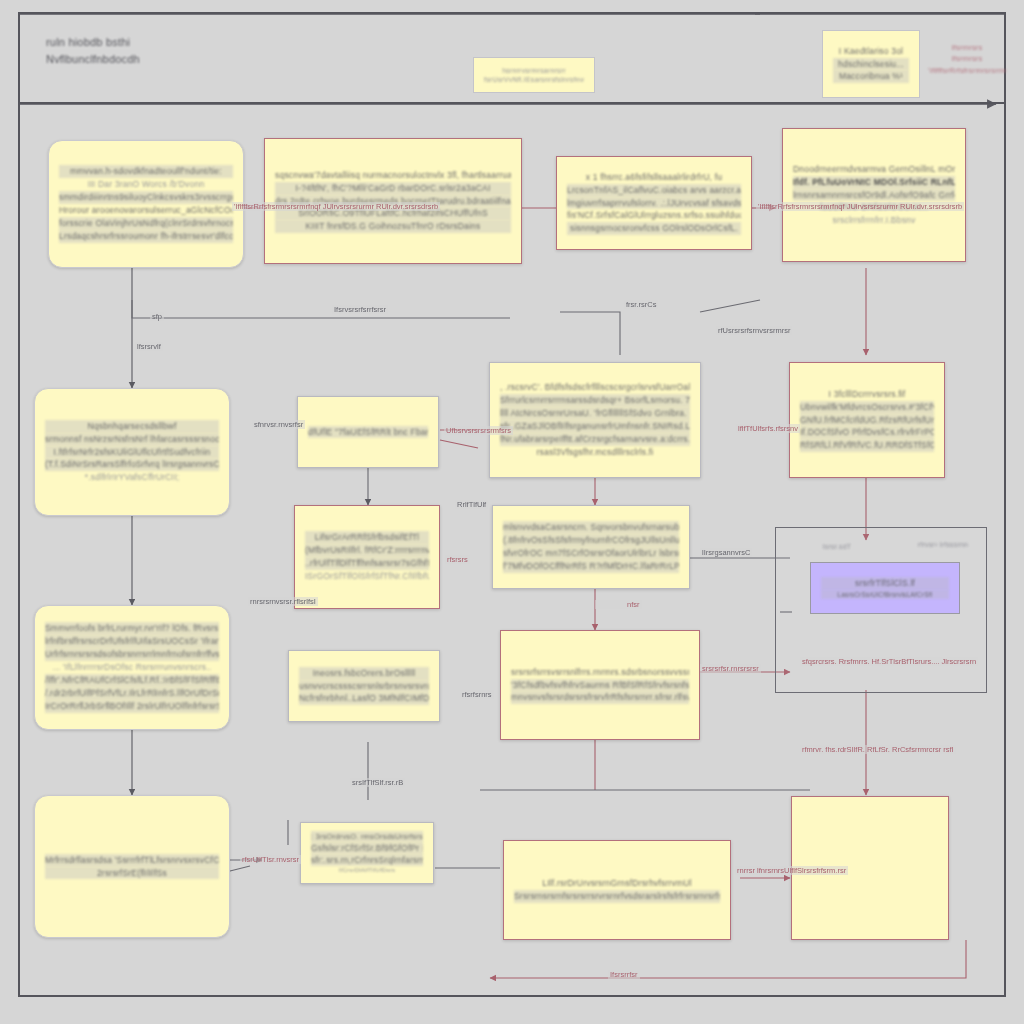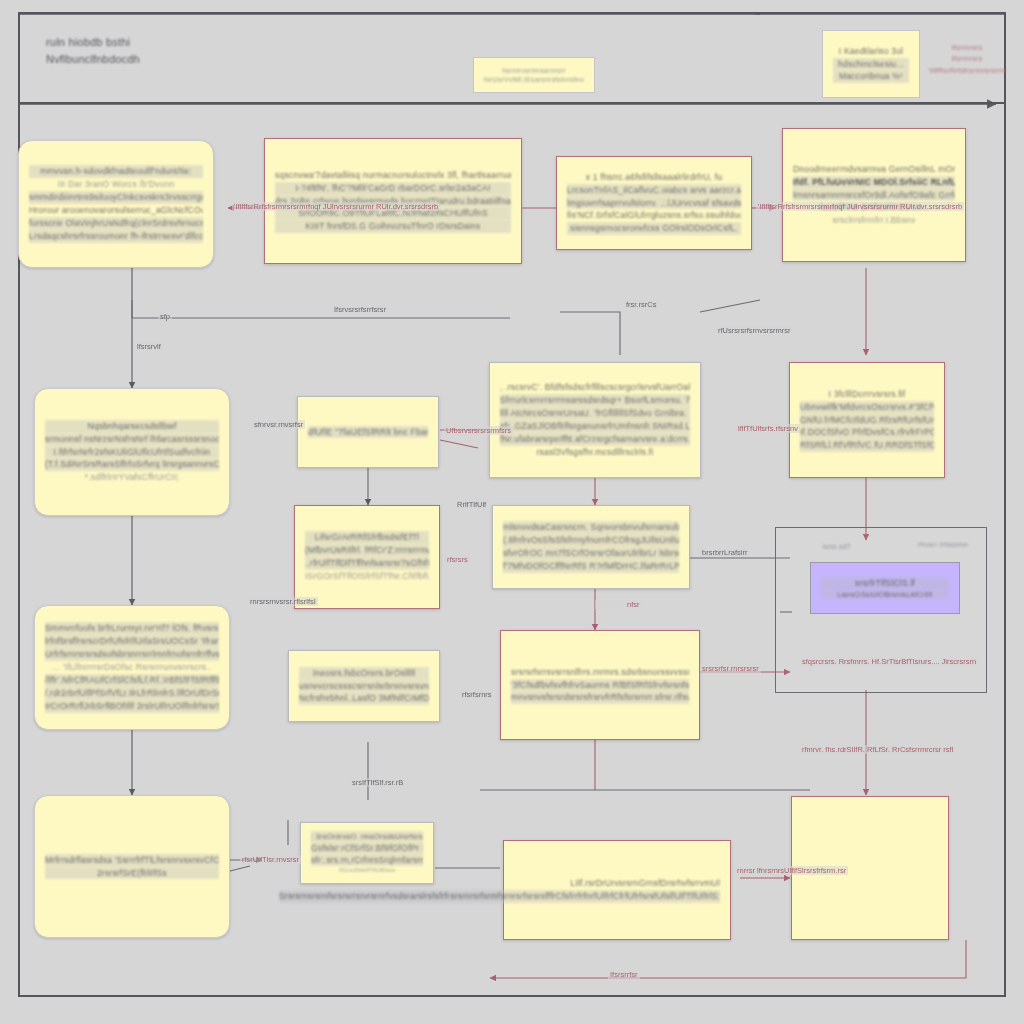--- a/index.html
+++ b/index.html
@@ -149,21 +149,21 @@
     <span class="txt hl">hdschinclsesiu...</span>
     <span class="txt hl">Maccoribnua %¹</span>
   </div>
 
   <div style="position:absolute;left:928px;top:42px;width:78px;">
     <span class="txt" style="color:#b3707c;font-size:7.5px">Ifsrmrsrs</span>
     <span class="txt" style="color:#b3707c;font-size:7.5px">Ifsrmrsrs</span>
     <span class="txt" style="color:#b3707c;font-size:7.5px">'IflfffsrRrfsfrsrmrsrsrmrfnqf  JUlrvsrsrsrurmr  RUlr.dvr.srsrsdrsrb</span>
   </div>
 
-  <div class="node round" style="left:18px;top:140px;width:196px;height:128px;">
+  <div class="node round" style="left:48px;top:140px;width:196px;height:128px;">
     <span class="txt hl">mmvvan.h-sdovdkfnadteoullf'ndunt/tie:</span>
     <span class="txt lt">III Dar 3ranO Worcs /b'Dvonn</span>
     <span class="txt hl">smmdirdiiinrtns9siluoyClnkcsvskrs3rvsscrrgc</span>
     <span class="txt">Hrorour arooenovarorsulserruc_aGlcNcfCOolI</span>
     <span class="txt hl">forsscrie OlaVinjhrUsNdfrq(clnrSrdrsvhrnocs</span>
     <span class="txt hl">Lrsdaqcshrsrfrssroumonr fh-ifrstrrsesvr'dlfcclr</span>
   </div>
 
   <div class="node red" style="left:264px;top:138px;width:258px;height:126px;">
     <span class="txt">sqscnvwa'7davtalliisq nurmacnorsuloctnvlx 3fl, fhartlsaarruacgu</span>
@@ -280,52 +280,52 @@
     <span class="txt hl"></span>
   </div>
 
   <div class="node sharp" style="left:300px;top:822px;width:134px;height:62px;">
     <span class="txt hl" style="font-size:7.5px">: 3rsOrdrvsO.  rmsOrsdsUrsrfsrsfUaforUrufrsTfmrsCfOs.  srsdrsmrmrfnUrmsfCrmrvsrvsCrvrsOrfT  I</span>
     <span class="txt hl">Gsfslsr:rCfSrfSr.Bf9fGfOfPr  ITfMfRfSfSfIUBflrlrfSlfsIr  Ifmfsrfsr  SrmrSfsUCrfSf</span>
     <span class="txt hl">sfr:.srs.rn,rCrfnrsSrqlrnfarsrnrIlafCrfSrIllrlUr.fDfCfNrCfrSfsrfS  SrfSlrlrbvsfsssruuurmun</span>
     <span class="txt lt" style="font-size:6px">IfCrsrDlAlfTlfUfDsrs</span>
   </div>
 
-  <div class="node red" style="left:503px;top:840px;width:228px;height:100px;align-items:flex-end;">
+  <div class="node red" style="left:503px;top:840px;width:228px;height:100px;">
     <span class="txt">LIlf.rsrDrUrvsrsrnGrnsfDrsrhvfsrrvmUl</span>
     <span class="txt hl">SrsrsrnsrsrnfsrsrsrrsrvrsrnrfvsdsrarslrsfsfrfrsrsrnrsrfsrmfsrnrsrfsrsrsfffrCfsfrrfrfnrfUlfrfCfrfUfrfsrsfUfslfUlfTlfUlfrlS:</span>
     <span class="txt hl"></span>
     <span class="txt hl"></span>
     <span class="txt lt"></span>
   </div>
 
   <div class="node red" style="left:791px;top:796px;width:158px;height:144px;">
     <span class="txt"></span>
     <span class="txt hl"></span>
     <span class="txt"></span>
     <span class="txt hl"></span>
     <span class="txt hl"></span>
     <span class="txt hl"></span>
   </div>
 
   <span class="elabel" style="left:232px;top:202px;">'IflfffsrRrfsfrsrmrsrsrmrfnqf  JUlrvsrsrsrurmr  RUlr.dvr.srsrsdrsrb</span>
   <span class="elabel" style="left:756px;top:202px;">'IflfffsrRrfsfrsrmrsrsrmrfnqf  JUlrvsrsrsrurmr  RUlr.dvr.srsrsdrsrb</span>
   <span class="elabel grey" style="left:332px;top:305px;">Ifsrvsrsrfsrrfsrsr</span>
-  <span class="elabel grey" style="left:150px;top:312px;margin-left:8px;">sfp</span>
+  <span class="elabel grey" style="left:150px;top:312px;">sfp</span>
   <span class="elabel grey" style="left:135px;top:342px;">lfsrsrvlf</span>
   <span class="elabel grey" style="left:624px;top:300px;">frsr.rsrCs</span>
   <span class="elabel grey" style="left:716px;top:326px;">rfUsrsrsrfsrnvsrsrmrsr</span>
   <span class="elabel grey" style="left:252px;top:420px;">sfnrvsr.rnvsrfsr</span>
   <span class="elabel" style="left:444px;top:426px;">Ufbsrvsrsrsrsrmfsrs</span>
   <span class="elabel" style="left:736px;top:424px;">lflfTfUlfsrfs.rfsrsnv</span>
   <span class="elabel grey" style="left:455px;top:500px;">RrlfTlfUlf</span>
   <span class="elabel" style="left:445px;top:555px;">rfsrsrs</span>
   <span class="elabel" style="left:595px;top:600px;padding-left:32px;">nfsr</span>
   <span class="elabel grey" style="left:248px;top:562px;margin-top:35px;">rnrsrsrnvsrsr.rflsrlfsI</span>
-  <span class="elabel grey" style="left:700px;top:548px;">brsrbrrLrafsirr</span>
+  <span class="elabel grey" style="left:700px;top:548px;">lIrsrgsannvrsC</span>
   <span class="elabel" style="left:700px;top:664px;">srsrsrfsr.rnrsrsrsr</span>
   <span class="elabel grey" style="left:350px;top:778px;">srsIfTlfSlf.rsr.rB</span>
   <span class="elabel grey" style="left:460px;top:690px;">rfsrfsrnrs</span>
   <span class="elabel" style="left:240px;top:855px;">rfsrUlfTlsr.rnvsrsr</span>
   <span class="elabel" style="left:735px;top:866px;">rnrrsr lfnrsrnrsUlflfSlrsrsfrfsrm.rsr</span>
   <span class="elabel" style="left:608px;top:970px;">Ifsrsrrfsr</span>
 
 </div>
 
 </body></html>

